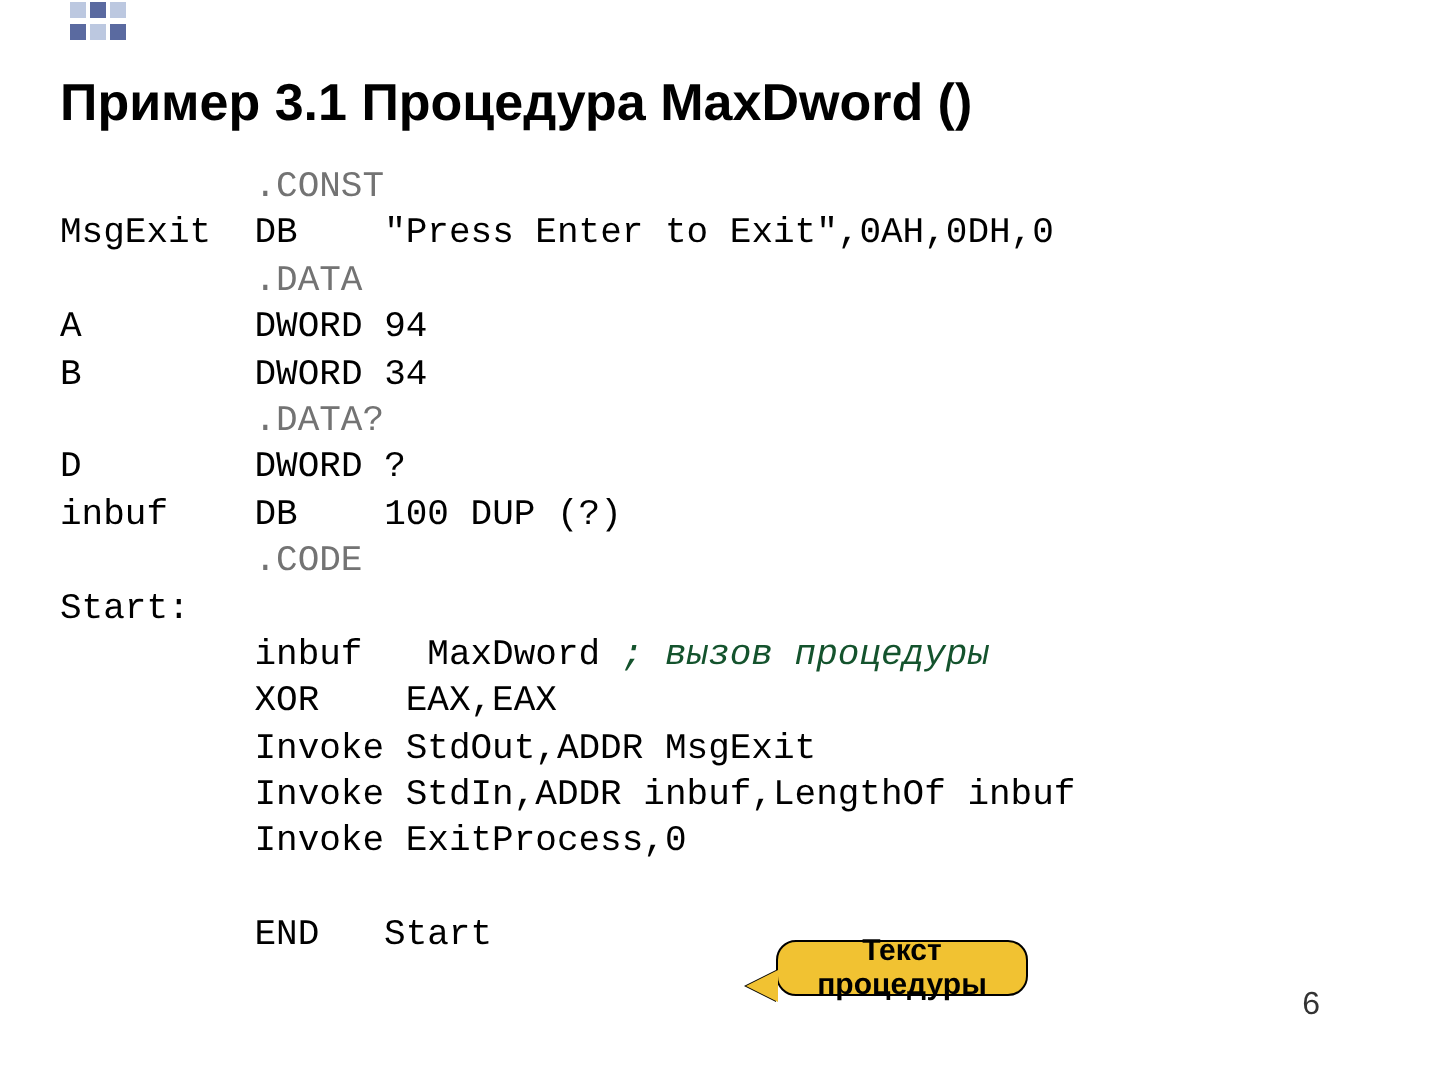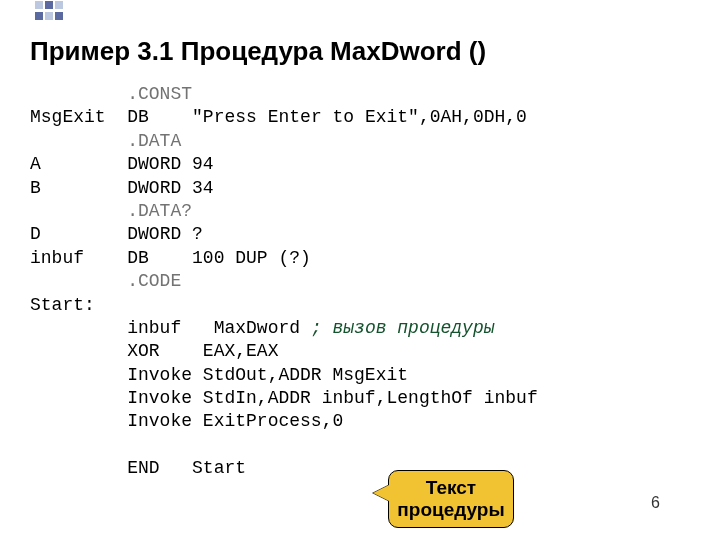--- a/index.html
+++ b/index.html
@@ -54,26 +54,26 @@
     right: 60px;
     bottom: 28px;
     font-size: 16px;
     color: #333;
   }
   .callout {
     position: absolute;
     left: 388px;
     top: 470px;
     width: 126px;
-    height: 58px;
+    height: 28px;
     background: #f1c232;
     border: 1.5px solid #000;
     border-radius: 10px;
     font-family: Arial, Helvetica, sans-serif;
-    font-size: 19px;
+    font-size: 15px;
     font-weight: bold;
     display: flex;
     align-items: center;
     justify-content: center;
     text-align: center;
     line-height: 1.15;
     box-sizing: border-box;
   }
   .callout::before {
     content: "";

